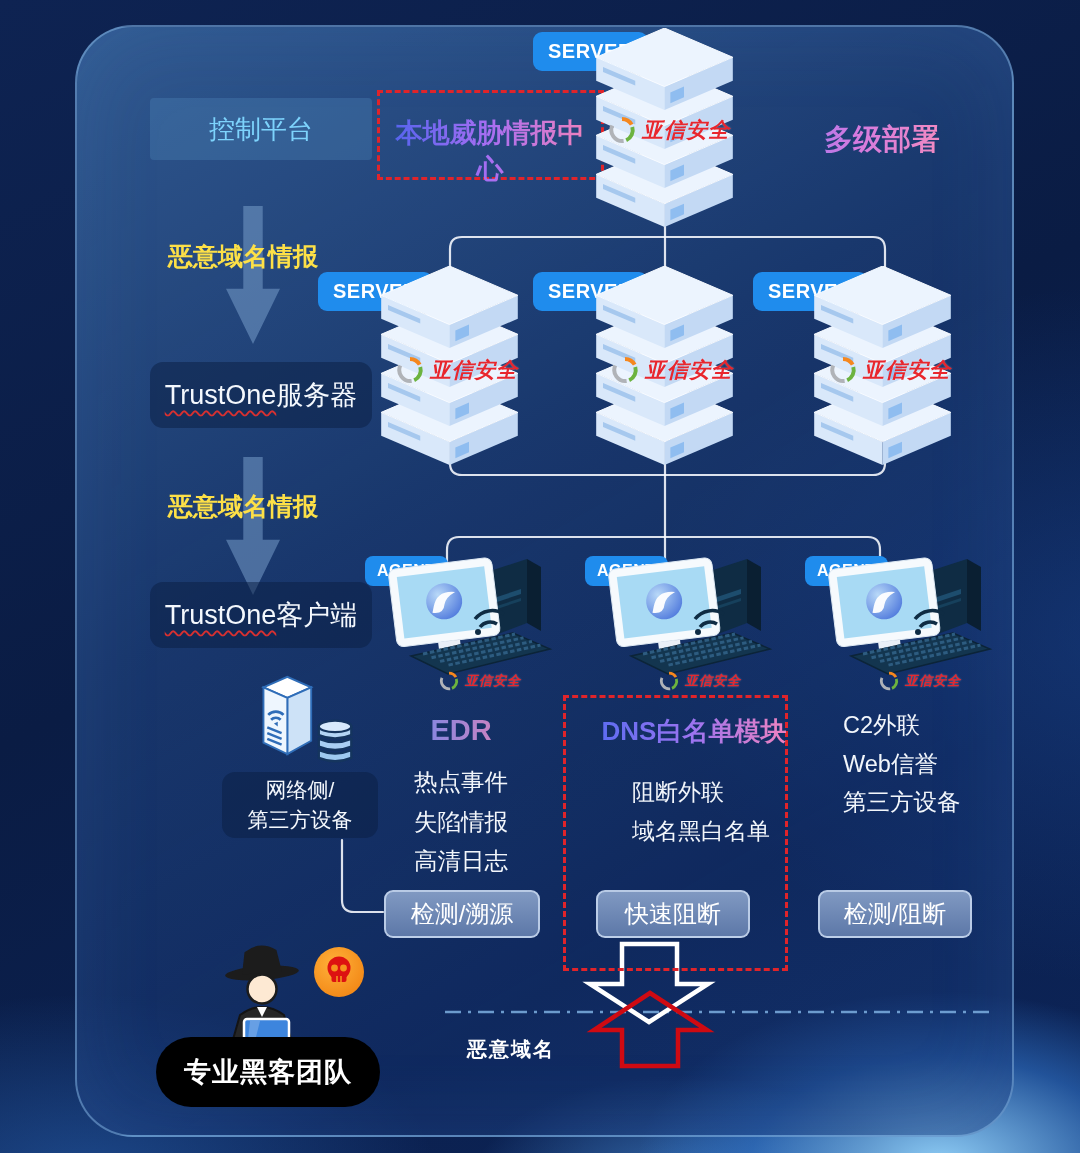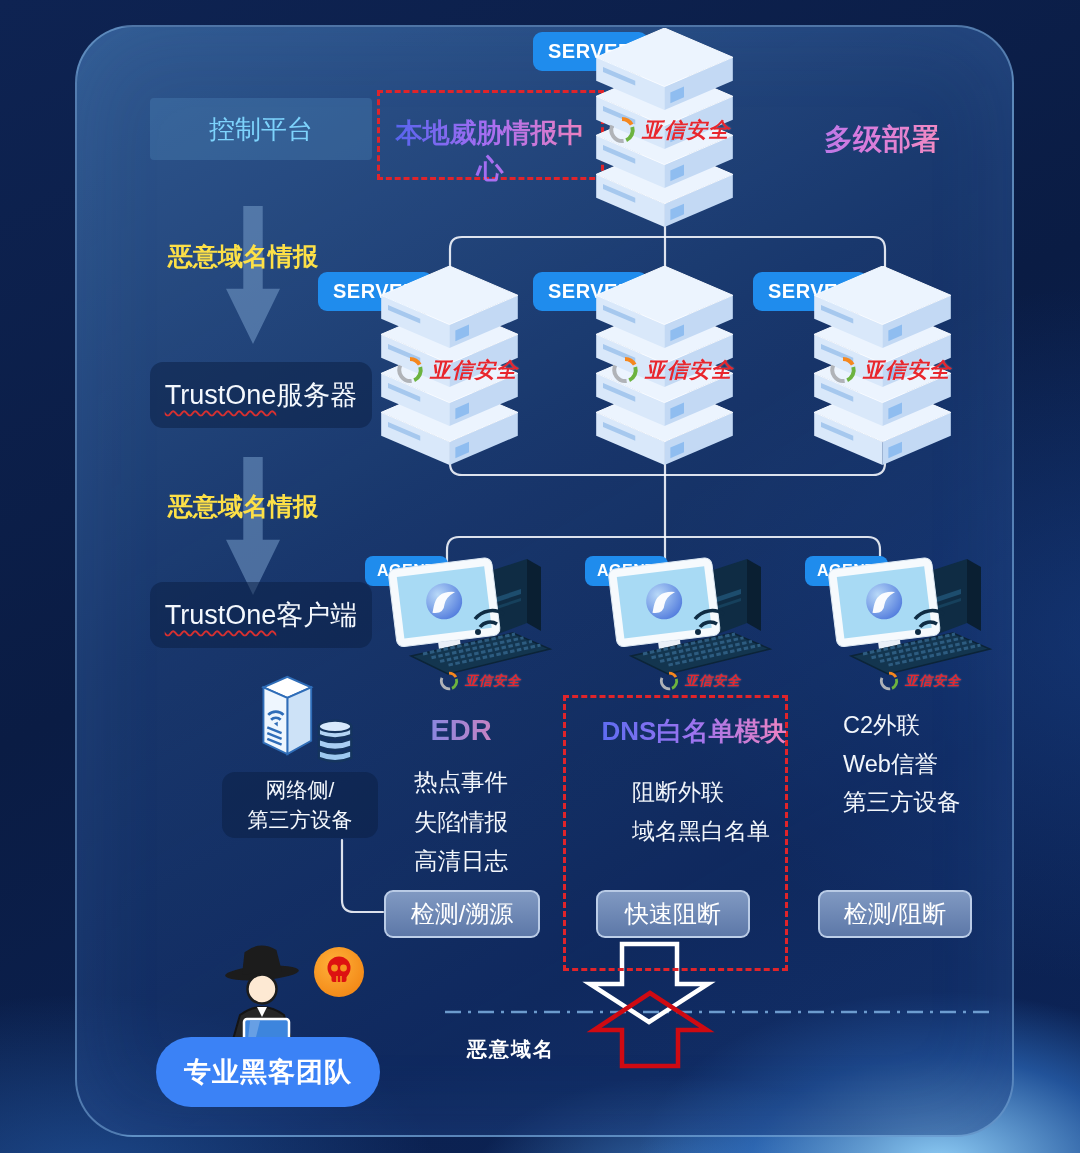--- a/index.html
+++ b/index.html
@@ -59,21 +59,21 @@
   .col{z-index:3;color:#f2f6fb;}
   .col .title{font-weight:bold;text-align:center;}
   .col .item{line-height:1;}
   .action-btn{
     z-index:4;display:flex;align-items:center;justify-content:center;
     background:linear-gradient(180deg,#8099c2,#5d78a8);
     border:2px solid rgba(200,216,240,.85);border-radius:9px;
     color:#ffffff;font-size:24px;cursor:pointer;
   }
   .pill{
-    background:#3b82f6;border-radius:36px;z-index:3;
+    background:#000000;border-radius:36px;z-index:3;
     display:flex;align-items:center;justify-content:center;
     color:#ffffff;font-weight:bold;font-size:27px;letter-spacing:1px;
   }
   .malicious{font-size:20px;font-weight:800;color:#ffffff;z-index:4;letter-spacing:2px;}
 </style>
 </head>
 <body>
 
 <svg class="abs" width="0" height="0">
   <defs>

